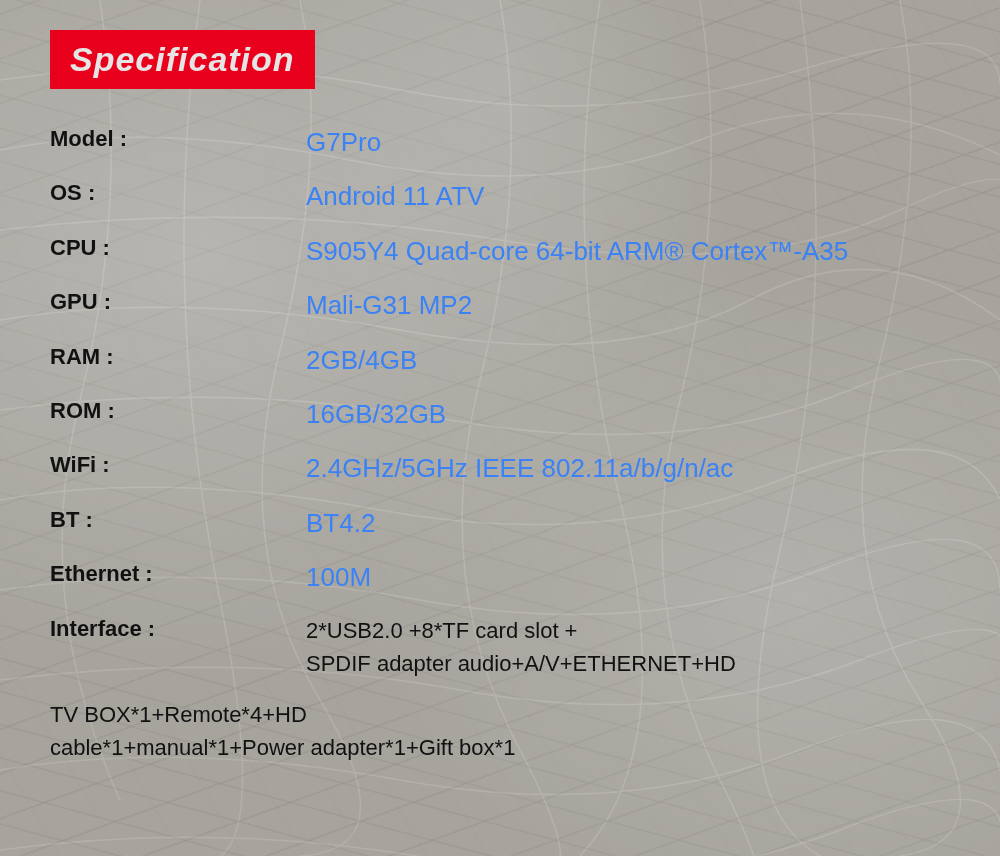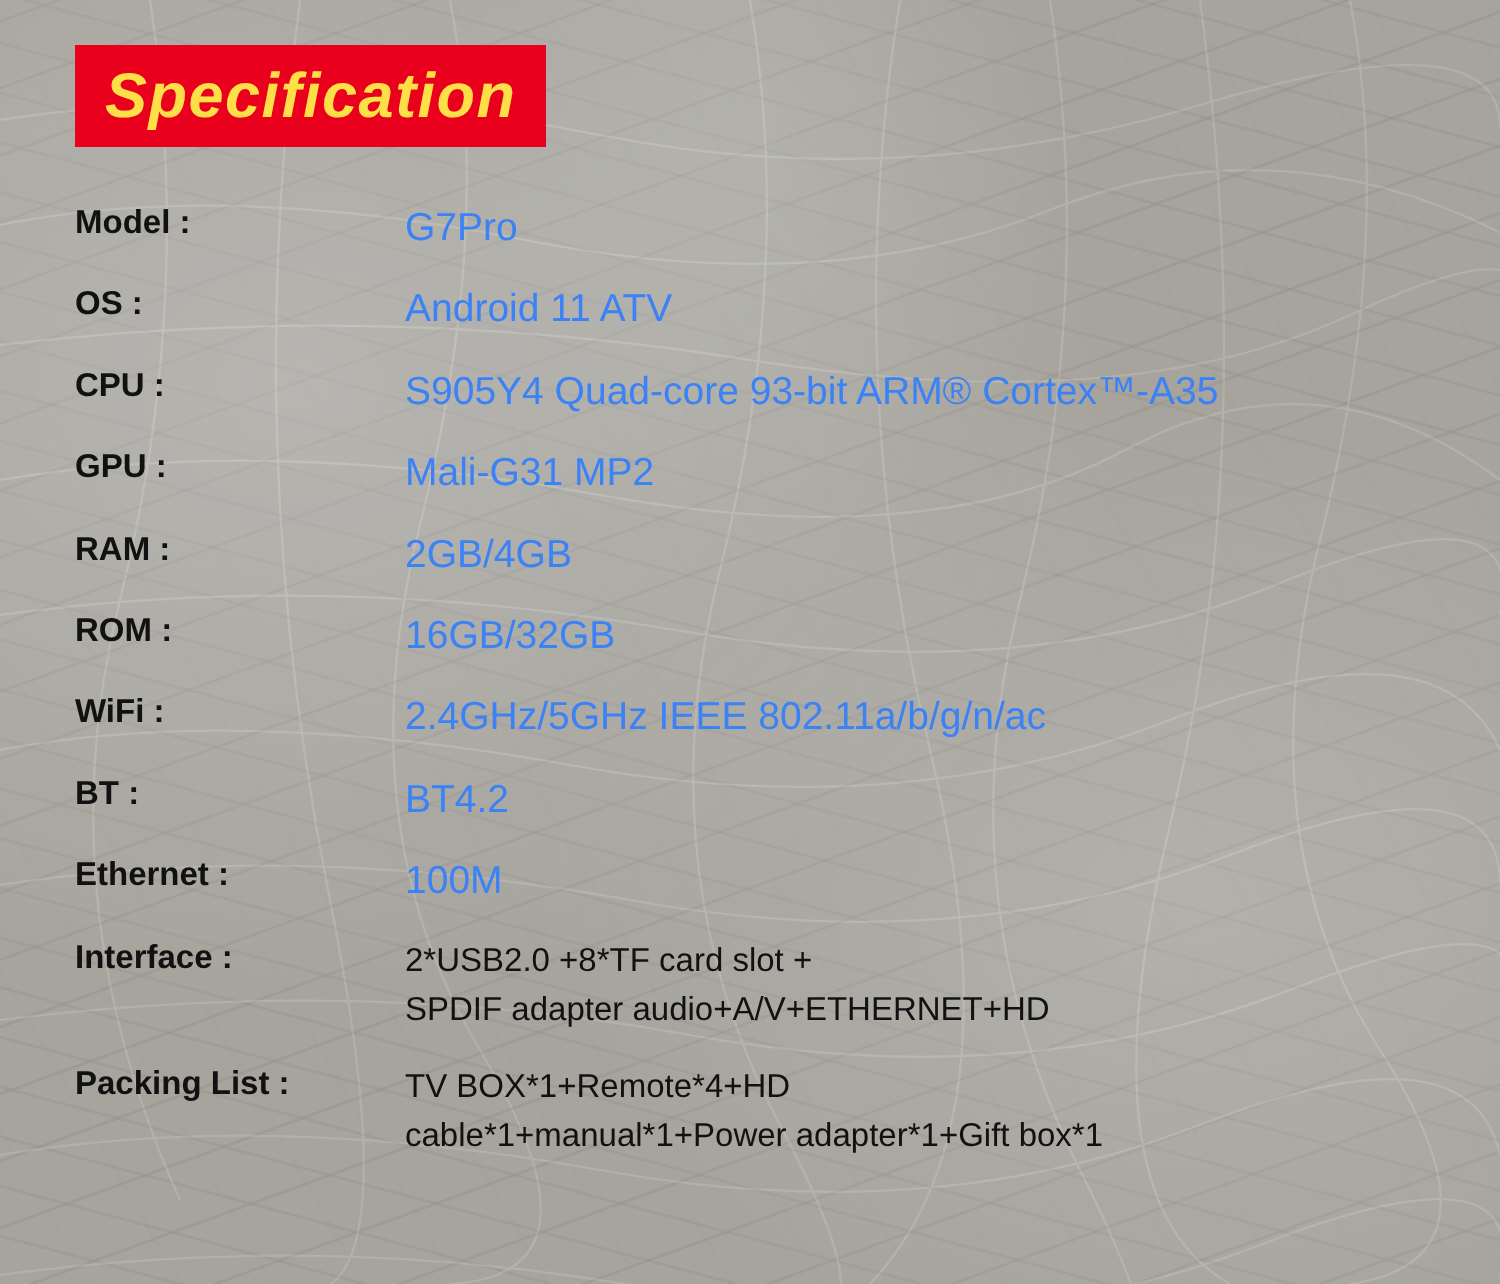--- a/index.html
+++ b/index.html
@@ -68,35 +68,36 @@
     }
 
     .spec-header {
       display: inline-block;
       background-color: #e8001c;
       padding: 10px 20px;
       margin-bottom: 35px;
     }
 
     .spec-header-text {
-      color: #fde047;
-      font-size: 42px;
+      color: #e5e5e5;
+      font-size: 34px;
       font-weight: bold;
       font-style: italic;
       letter-spacing: 1px;
     }
 
     .spec-table {
       width: 100%;
     }
 
     .spec-row {
       display: flex;
       align-items: flex-start;
       margin-bottom: 18px;
+      gap: 36px;
     }
 
     .spec-label {
       width: 220px;
       min-width: 220px;
       font-size: 22px;
       font-weight: bold;
       color: #111111;
       line-height: 1.4;
     }
@@ -167,21 +168,21 @@
       <div class="spec-value">G7Pro</div>
     </div>
 
     <div class="spec-row">
       <div class="spec-label">OS :</div>
       <div class="spec-value">Android 11 ATV</div>
     </div>
 
     <div class="spec-row">
       <div class="spec-label">CPU :</div>
-      <div class="spec-value">S905Y4 Quad-core 93-bit ARM® Cortex™-A35</div>
+      <div class="spec-value">S905Y4 Quad-core 64-bit ARM® Cortex™-A35</div>
     </div>
 
     <div class="spec-row">
       <div class="spec-label">GPU :</div>
       <div class="spec-value">Mali-G31 MP2</div>
     </div>
 
     <div class="spec-row">
       <div class="spec-label">RAM :</div>
       <div class="spec-value">2GB/4GB</div>
@@ -209,21 +210,20 @@
 
     <div class="spec-row">
       <div class="spec-label">Interface :</div>
       <div class="spec-value-multiline">
         <div>2*USB2.0 +8*TF  card slot +</div>
         <div>SPDIF adapter audio+A/V+ETHERNET+HD</div>
       </div>
     </div>
 
     <div class="spec-row">
-      <div class="spec-label">Packing List :</div>
       <div class="spec-value-multiline">
         <div>TV BOX*1+Remote*4+HD</div>
         <div>cable*1+manual*1+Power adapter*1+Gift box*1</div>
       </div>
     </div>
 
   </div>
 </div>
 
 </body></html>

